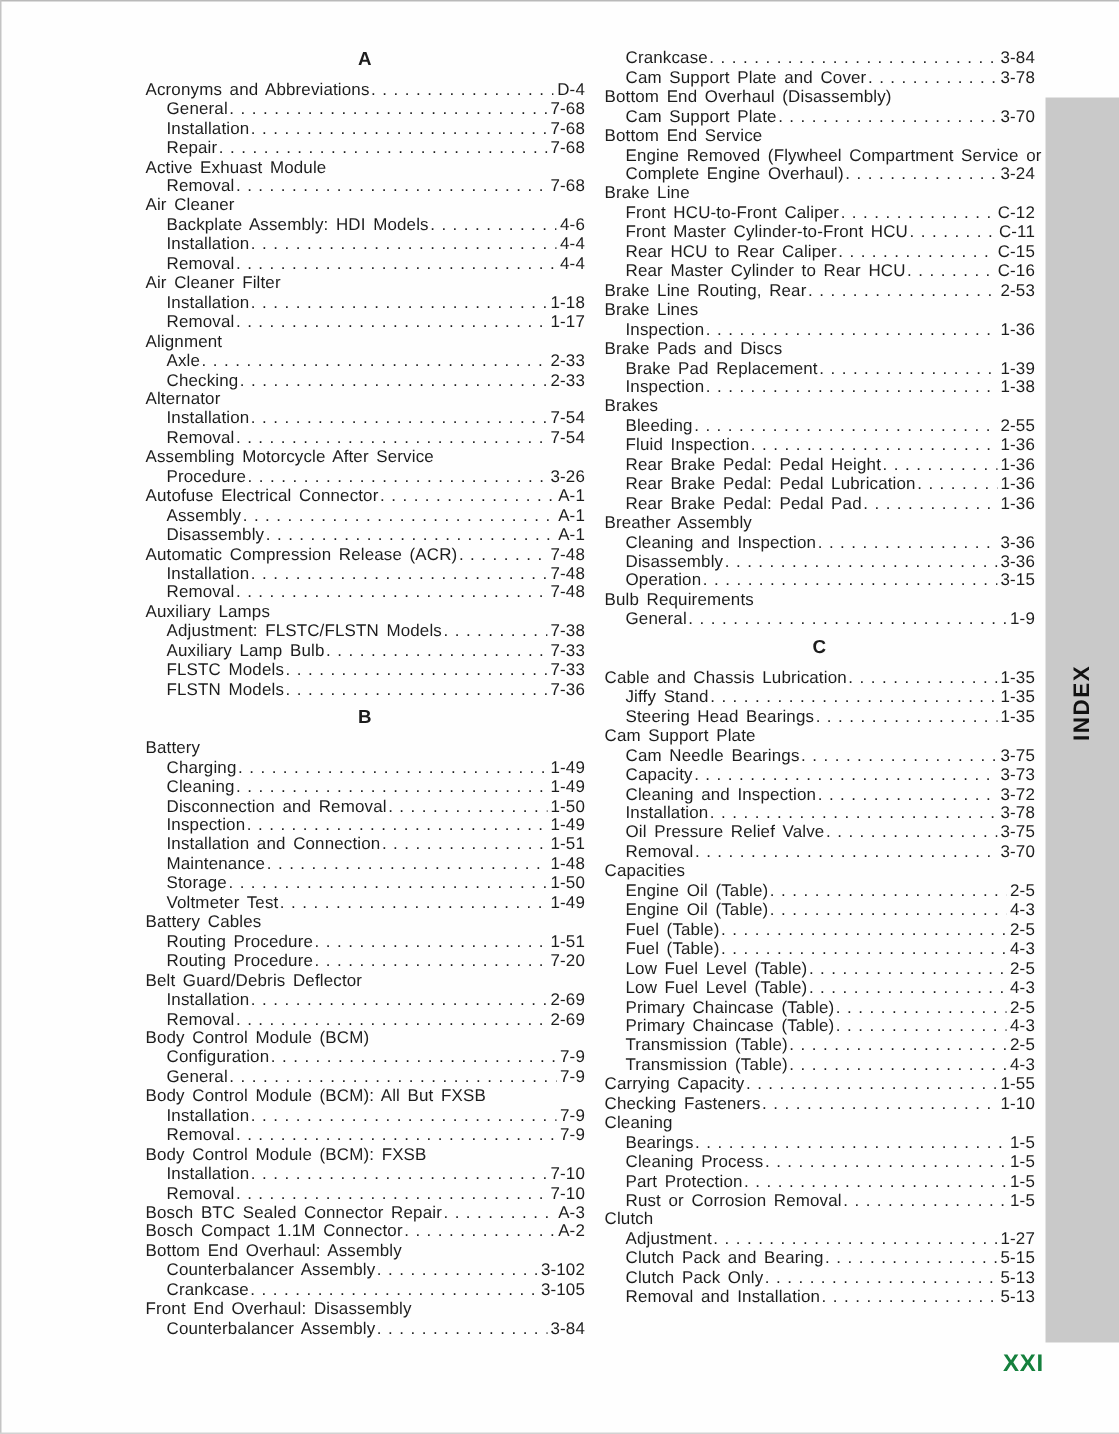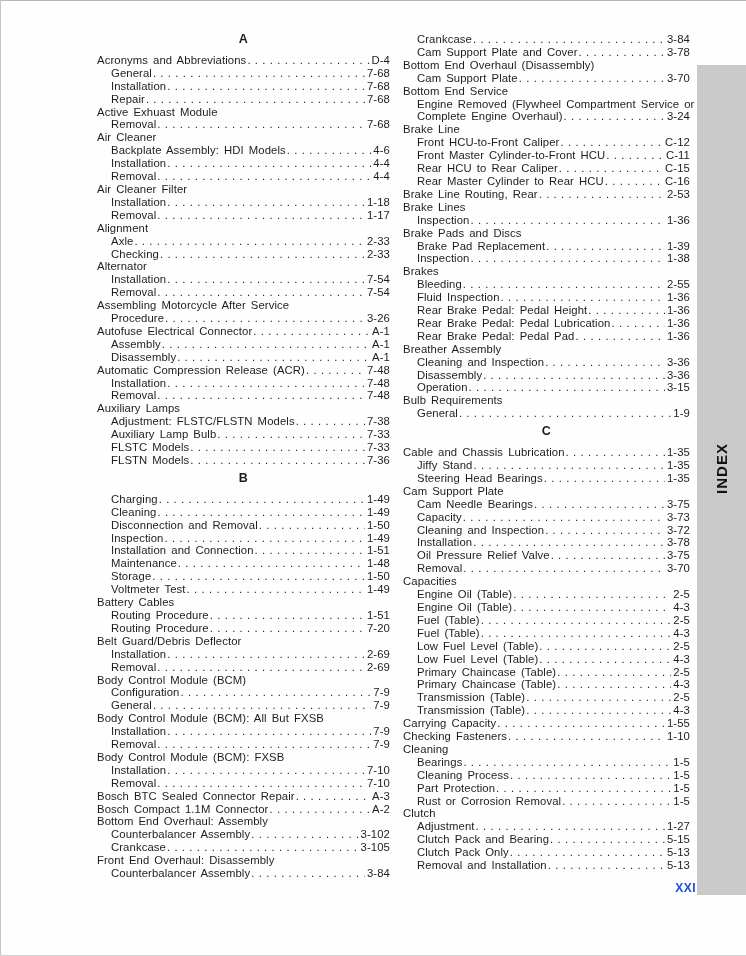--- a/index.html
+++ b/index.html
@@ -45,22 +45,22 @@
   .tab-strip{
     position:absolute;right:0;top:65px;width:49px;height:830px;
     display:flex;align-items:center;justify-content:center;
   }
   .tab-strip .tab-text{
     transform:rotate(-90deg) translateX(12px);
     font-weight:bold;font-size:15px;letter-spacing:1px;color:#121212;
     white-space:nowrap;
   }
   .footer-page{
-    position:absolute;top:881px;right:50px;
-    font-weight:bold;font-size:12px;letter-spacing:0.5px;color:#1d4ed8;
+    position:absolute;top:901px;right:50px;
+    font-weight:bold;font-size:16px;letter-spacing:0.5px;color:#15803d;
   }
 </style>
 </head>
 <body style="background: rgb(254, 254, 254); color: rgb(29, 29, 29);">
 
 <div class="edge-top"></div>
 <div class="edge-left"></div>
 <div class="edge-bottom"></div>
 
 <div class="content">
@@ -206,20 +206,23 @@
         <span class="lbl">FLSTC Models</span>
         <span class="dots"></span>
         <span class="pg">7-33</span>
       </div>
       <div class="row ind1">
         <span class="lbl">FLSTN Models</span>
         <span class="dots"></span>
         <span class="pg">7-36</span>
       </div>
       <div class="sec-h">B</div>
+      <div class="row">
+        <span class="lbl">Battery</span>
+      </div>
       <div class="row ind1">
         <span class="lbl">Charging</span>
         <span class="dots"></span>
         <span class="pg">1-49</span>
       </div>
       <div class="row ind1">
         <span class="lbl">Cleaning</span>
         <span class="dots"></span>
         <span class="pg">1-49</span>
       </div>

